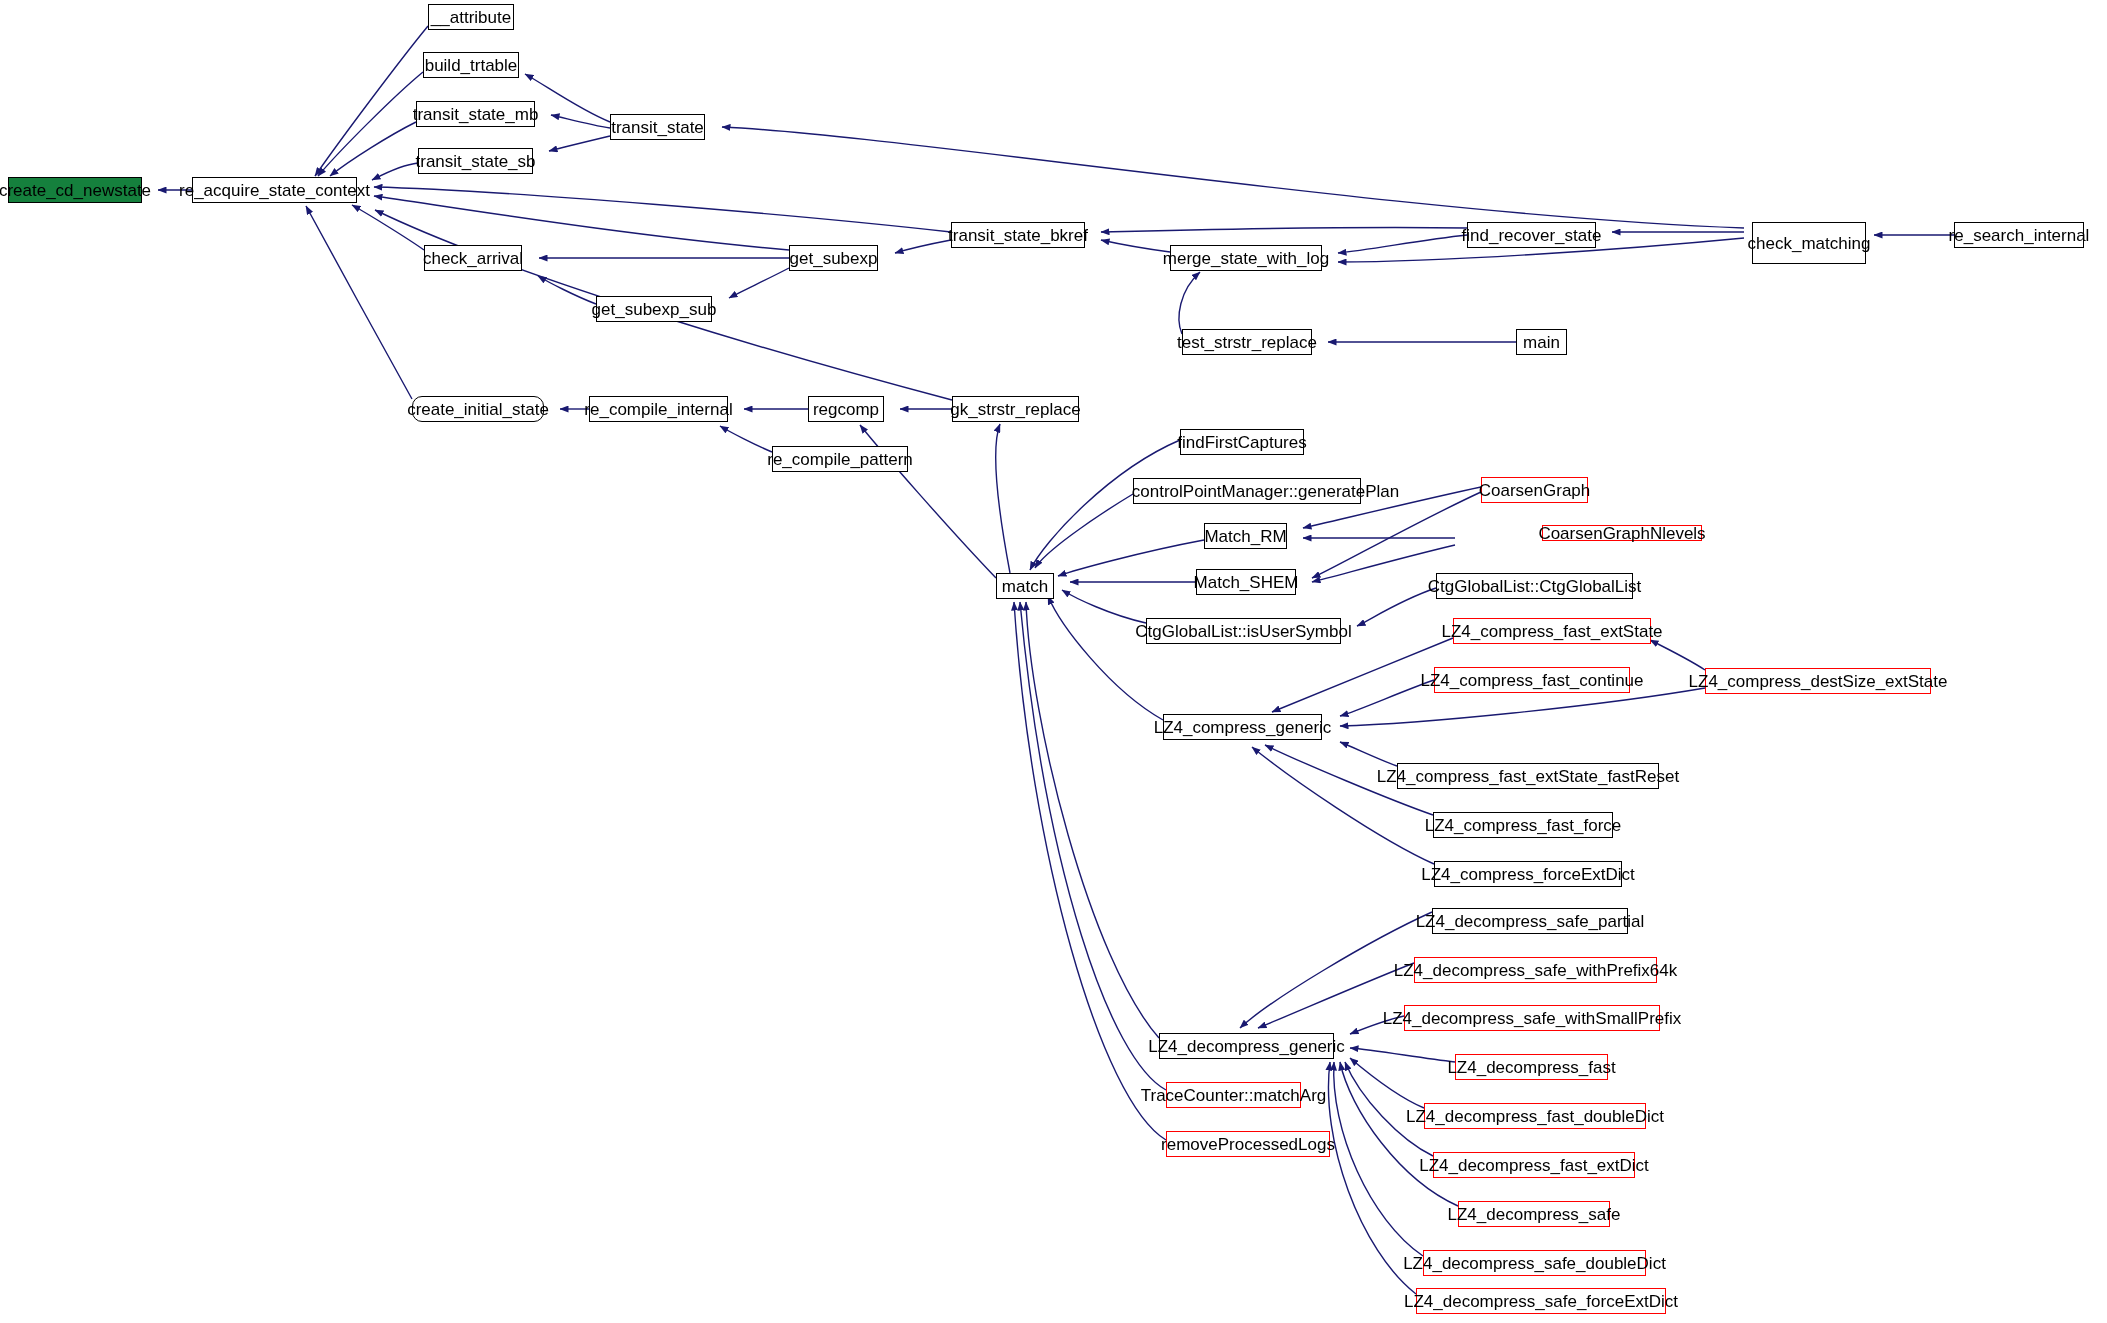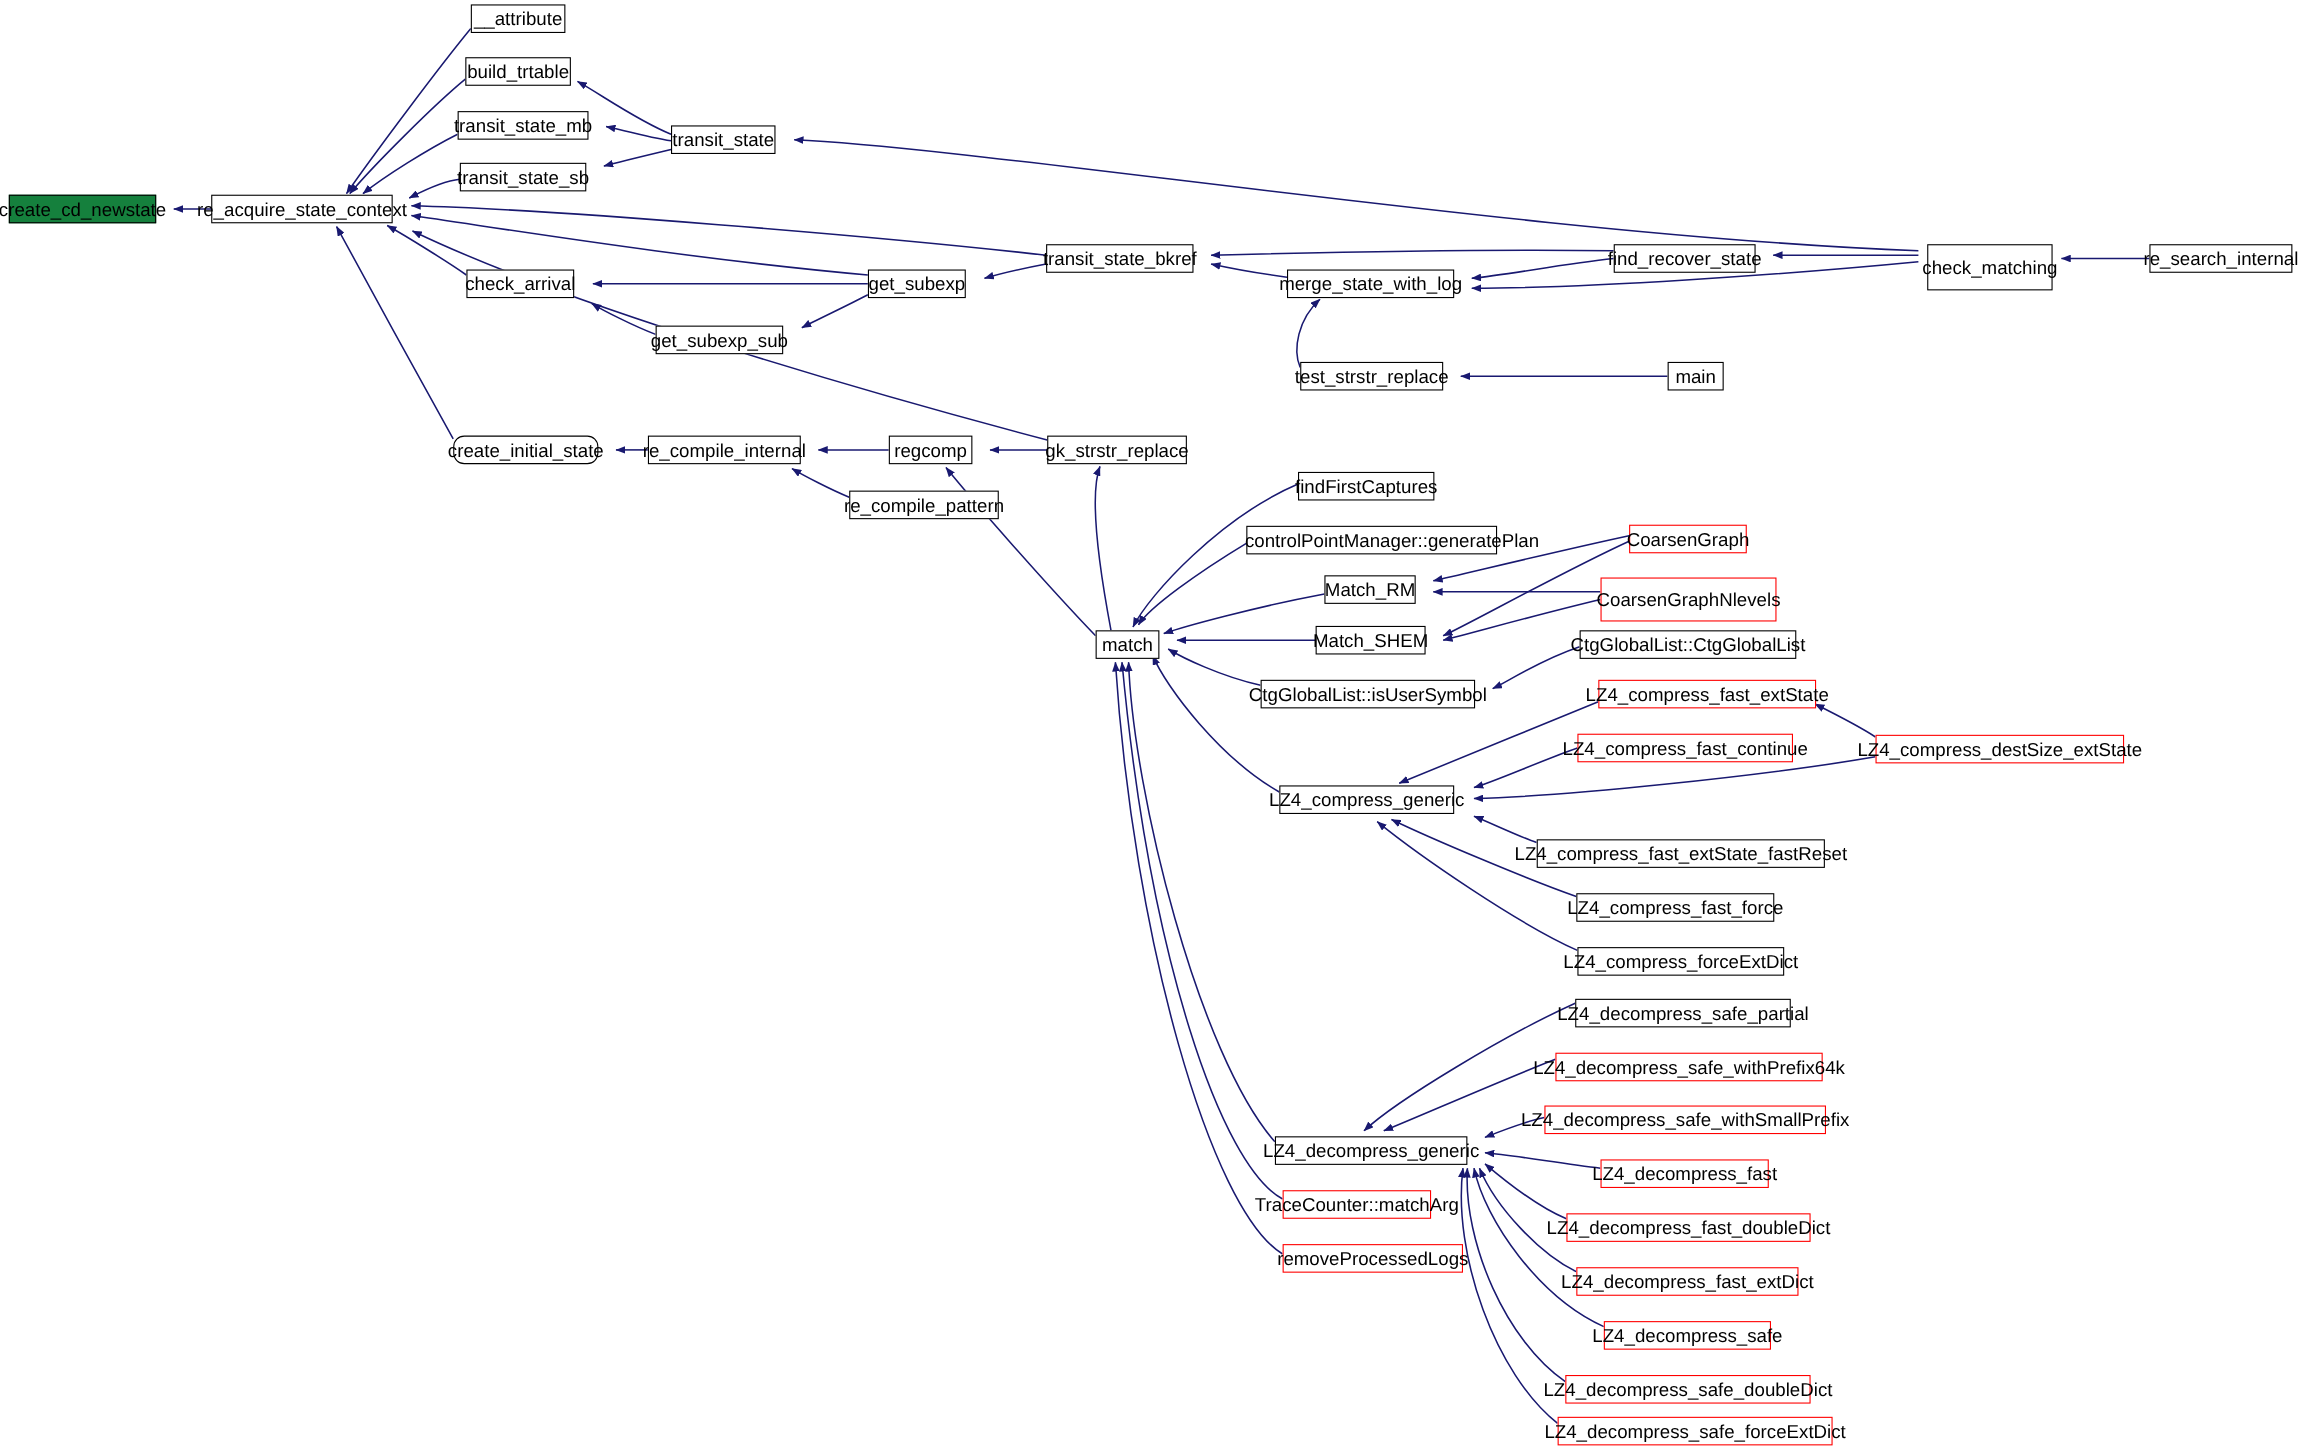--- a/index.html
+++ b/index.html
@@ -144,21 +144,21 @@
       <div class="node" style="left: 1516px; top: 329px; width: 51px; height: 26px;">main</div>
       <div class="node" style="left: 412px; top: 396px; width: 132px; height: 26px; border-radius: 10px;">create_initial_state</div>
       <div class="node" style="left: 589px; top: 396px; width: 139px; height: 26px;">re_compile_internal</div>
       <div class="node" style="left: 808px; top: 396px; width: 76px; height: 26px;">regcomp</div>
       <div class="node" style="left: 952px; top: 396px; width: 127px; height: 26px;">gk_strstr_replace</div>
       <div class="node" style="left: 772px; top: 446px; width: 136px; height: 26px;">re_compile_pattern</div>
       <div class="node" style="left: 1180px; top: 429px; width: 124px; height: 26px;">findFirstCaptures</div>
       <div class="node" style="left: 1133px; top: 478px; width: 228px; height: 26px; padding-left: 44px;">controlPointManager::generatePlan</div>
       <div class="node" style="left: 1204px; top: 523px; width: 83px; height: 26px;">Match_RM</div>
       <div class="node red" style="left: 1481px; top: 477px; width: 107px; height: 26px;">CoarsenGraph</div>
-      <div class="node red" style="left: 1455px; top: 525px; width: 160px; height: 40px;">CoarsenGraphNlevels</div>
+      <div class="node red" style="left: 1542px; top: 525px; width: 160px; height: 16px;">CoarsenGraphNlevels</div>
       <div class="node" style="left: 996px; top: 573px; width: 58px; height: 26px;">match</div>
       <div class="node" style="left: 1196px; top: 569px; width: 100px; height: 26px;">Match_SHEM</div>
       <div class="node" style="left: 1436px; top: 573px; width: 197px; height: 26px;">CtgGlobalList::CtgGlobalList</div>
       <div class="node" style="left: 1146px; top: 618px; width: 195px; height: 26px;">CtgGlobalList::isUserSymbol</div>
       <div class="node red" style="left: 1453px; top: 618px; width: 198px; height: 26px;">LZ4_compress_fast_extState</div>
       <div class="node red" style="left: 1434px; top: 667px; width: 196px; height: 26px;">LZ4_compress_fast_continue</div>
       <div class="node red" style="left: 1705px; top: 668px; width: 226px; height: 26px;">LZ4_compress_destSize_extState</div>
       <div class="node" style="left: 1163px; top: 714px; width: 159px; height: 26px;">LZ4_compress_generic</div>
       <div class="node" style="left: 1397px; top: 763px; width: 262px; height: 26px;">LZ4_compress_fast_extState_fastReset</div>
       <div class="node" style="left: 1433px; top: 812px; width: 180px; height: 26px;">LZ4_compress_fast_force</div>

